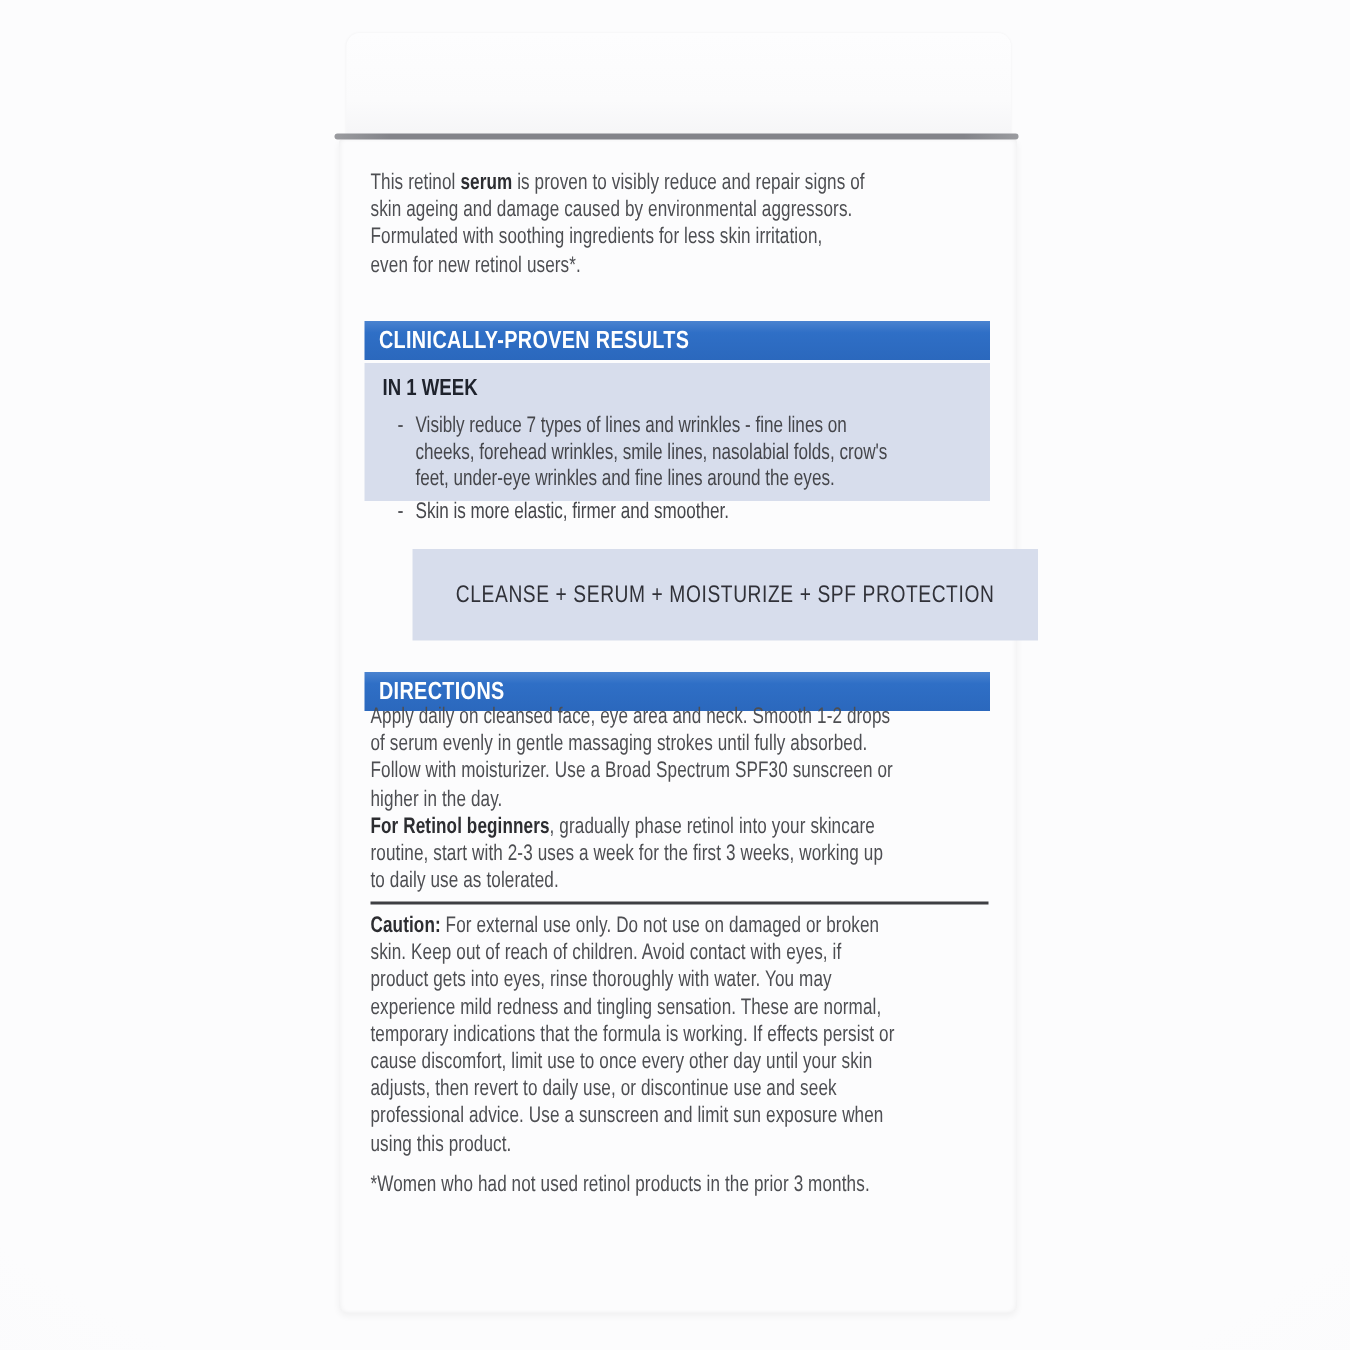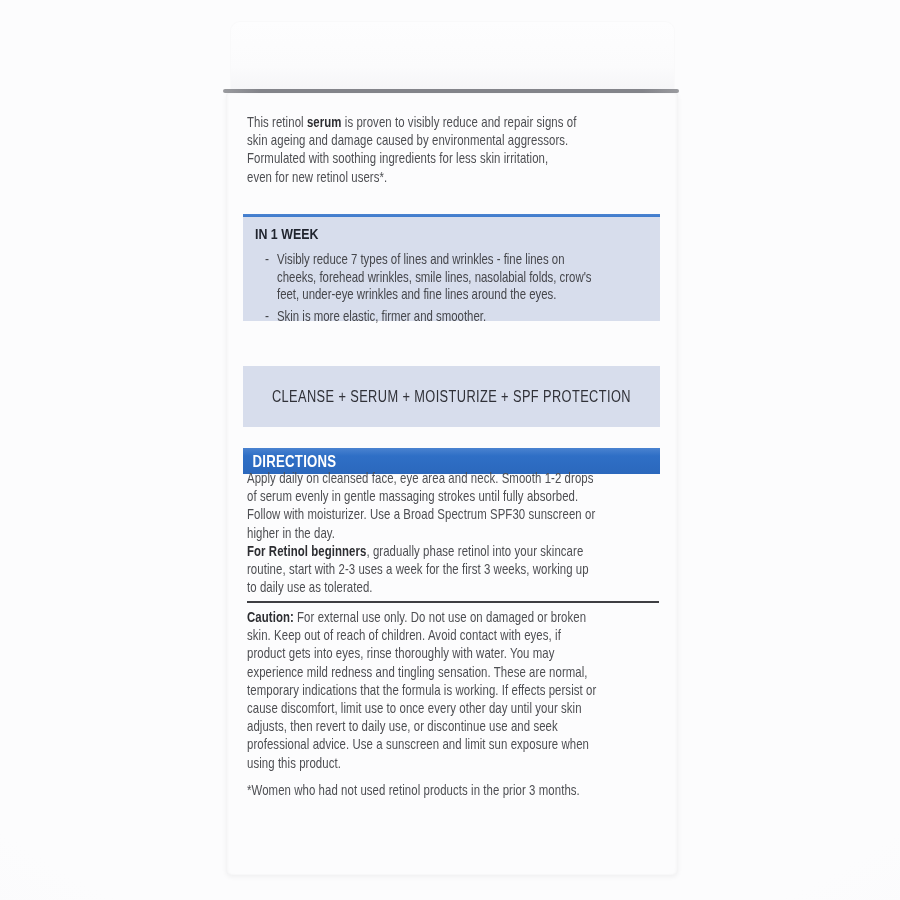--- a/index.html
+++ b/index.html
@@ -54,22 +54,22 @@
     color: #ffffff; font-weight: bold; font-size: 16.5px;
     letter-spacing: 0.3px; padding-left: 12px; white-space: nowrap;
     display: inline-block; transform: scaleX(0.8); transform-origin: 0 50%;
   }
   .banner-clin { top: 121px; }
   .banner-reg  { top: 246px; }
   .banner-dir  { top: 339px; margin-top: 16px; }
   .lightbox {
     position: absolute; left: 17px; width: 417px; background: #d7ddec;
   }
-  .lb-results { top: 124px; height: 104px; }
-  .lb-regimen { top: 273px; height: 61px; display: flex; align-items: center; justify-content: center; }
+  .lb-results { top: 149px; height: 92px; }
+  .lb-regimen { top: 273px; height: 61px; display: flex; align-items: center; justify-content: center; margin-left: 32px; }
   .subhead { padding: 8px 0 3px 12px; }
   .subhead span {
     display: inline-block; font-weight: bold; font-size: 15.5px;
     color: #1f232d; transform: scaleX(0.8); transform-origin: 0 50%;
     white-space: nowrap;
   }
   .bullets { list-style: none; margin: 0; padding: 0 0 0 22px; }
   .bullets li { display: flex; align-items: flex-start; margin-top: 4px; }
   .dash {
     flex: none; width: 12px; font-size: 15px; line-height: 17.6px;

